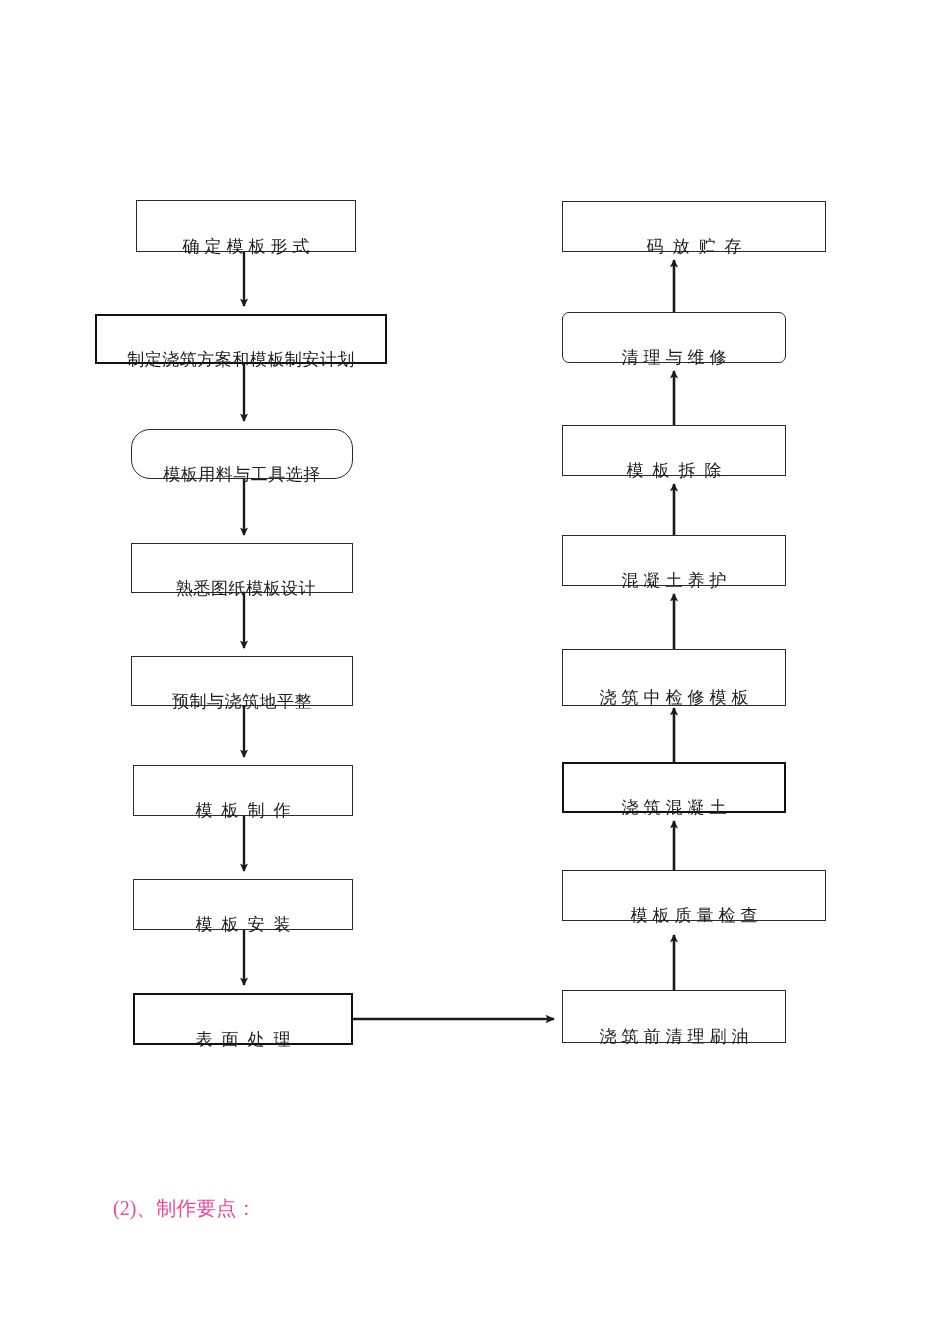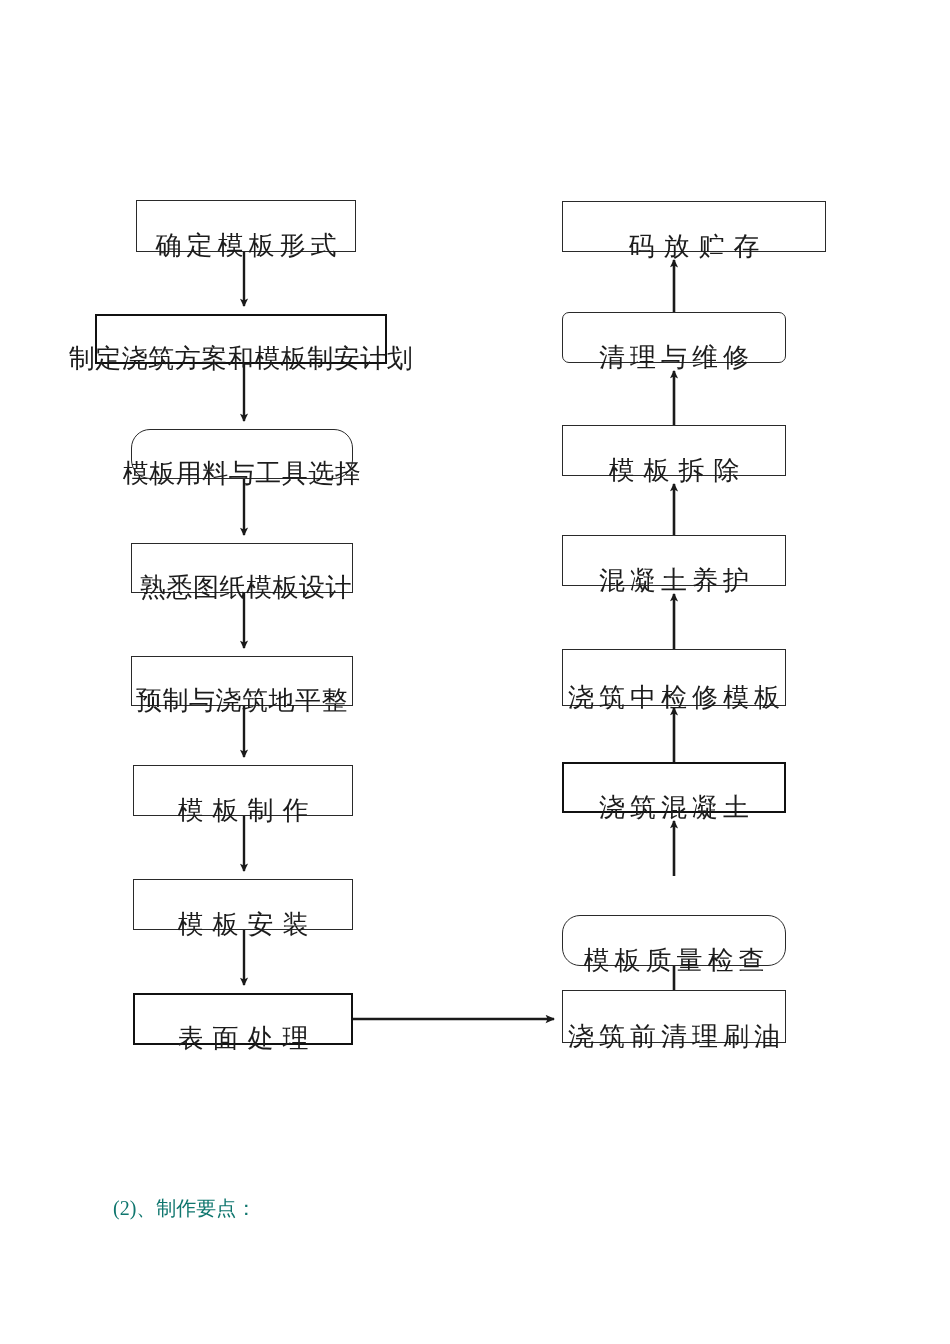--- a/index.html
+++ b/index.html
@@ -33,37 +33,37 @@
     align-items: center;
     justify-content: center;
     text-align: center;
   }
   .node.thick {
     border-width: 2.6px;
     border-color: #111111;
   }
   .node-label {
     font-family: "Liberation Serif", "DejaVu Serif", serif;
-    font-size: 26px;
+    font-size: 17px;
     line-height: 1;
     color: #1c1c1c;
     white-space: nowrap;
     display: block;
     margin-top: 40px;
   }
   
   .sp-wide .node-label { letter-spacing: 9px; text-indent: 9px; }
   .sp-mid  .node-label { letter-spacing: 5px; text-indent: 5px; }
   .sp-none .node-label { letter-spacing: 0.5px; }
 
   .caption {
     position: absolute;
     font-family: "Liberation Serif", "DejaVu Serif", serif;
     font-size: 20px;
-    color: #0f766e;
+    color: #ec4899;
     white-space: nowrap;
   }
 
   svg.connectors {
     position: absolute;
     left: 0; top: 0;
     width: 950px;
     height: 1344px;
     pointer-events: none;
   }
@@ -160,21 +160,21 @@
   </div>
 
   <div class="node sp-mid" style="left:562px; top:649px; width:224px; height:57px;">
     <span class="node-label">浇筑中检修模板</span>
   </div>
 
   <div class="node sp-mid thick" style="left:562px; top:762px; width:224px; height:51px;">
     <span class="node-label">浇筑混凝土</span>
   </div>
 
-  <div class="node sp-mid" style="left:562px; top:915px; width:224px; height:51px;border-radius:18px;">
+  <div class="node sp-mid" style="left:562px; top:870px; width:264px; height:51px;">
     <span class="node-label">模板质量检查</span>
   </div>
 
   <div class="node sp-mid" style="left:562px; top:990px; width:224px; height:53px;">
     <span class="node-label">浇筑前清理刷油</span>
   </div>
 
   <div class="caption" style="left:113px; top:1195px;">(2)、制作要点：</div>
 
 </div>

